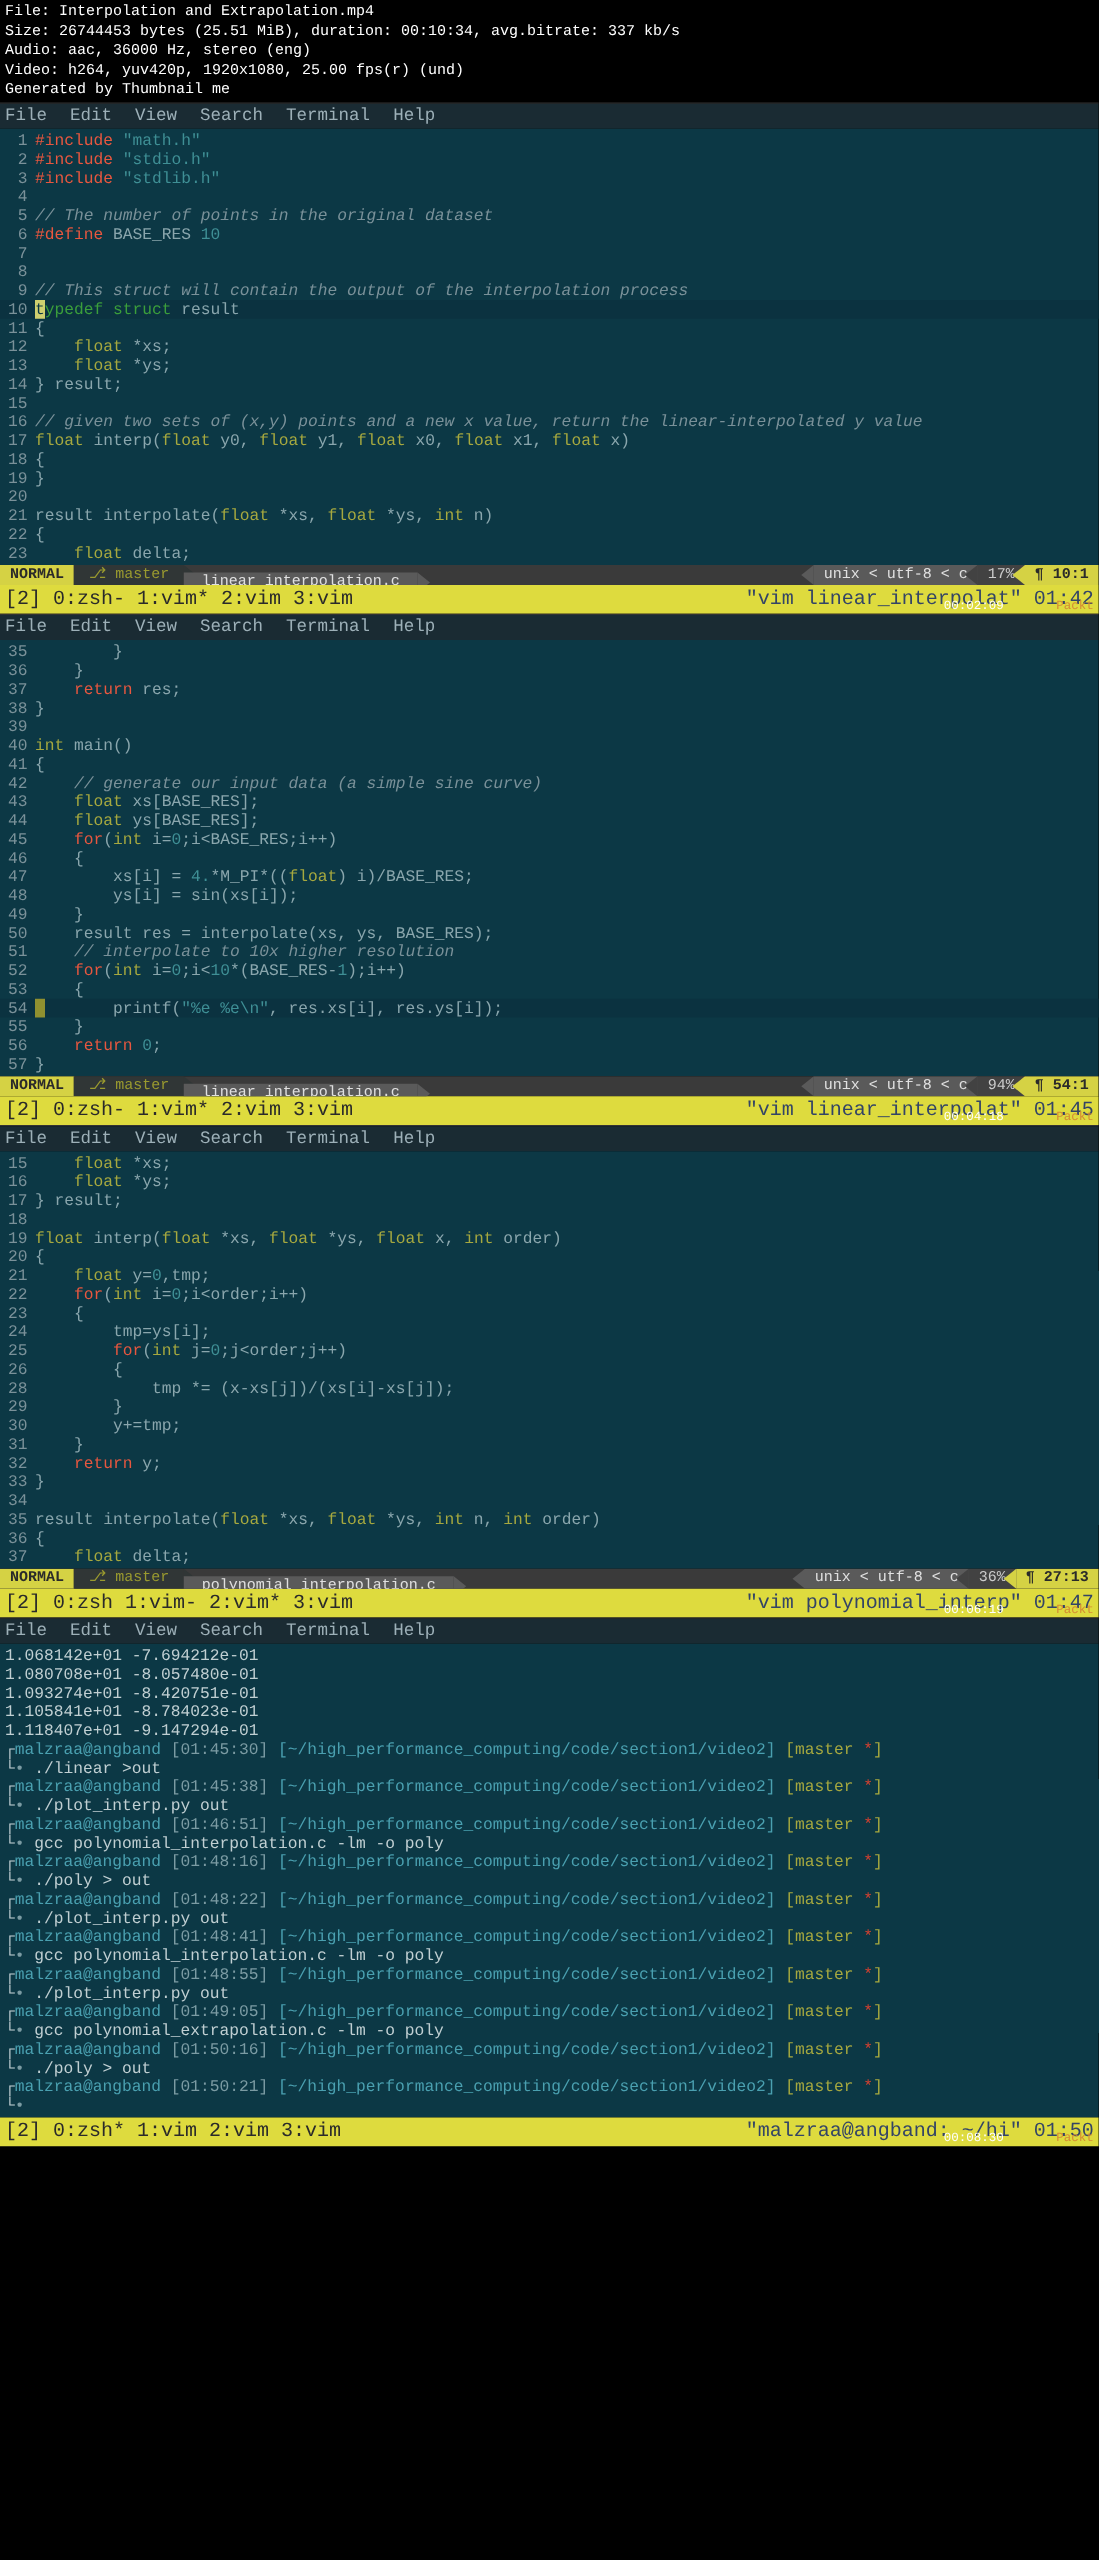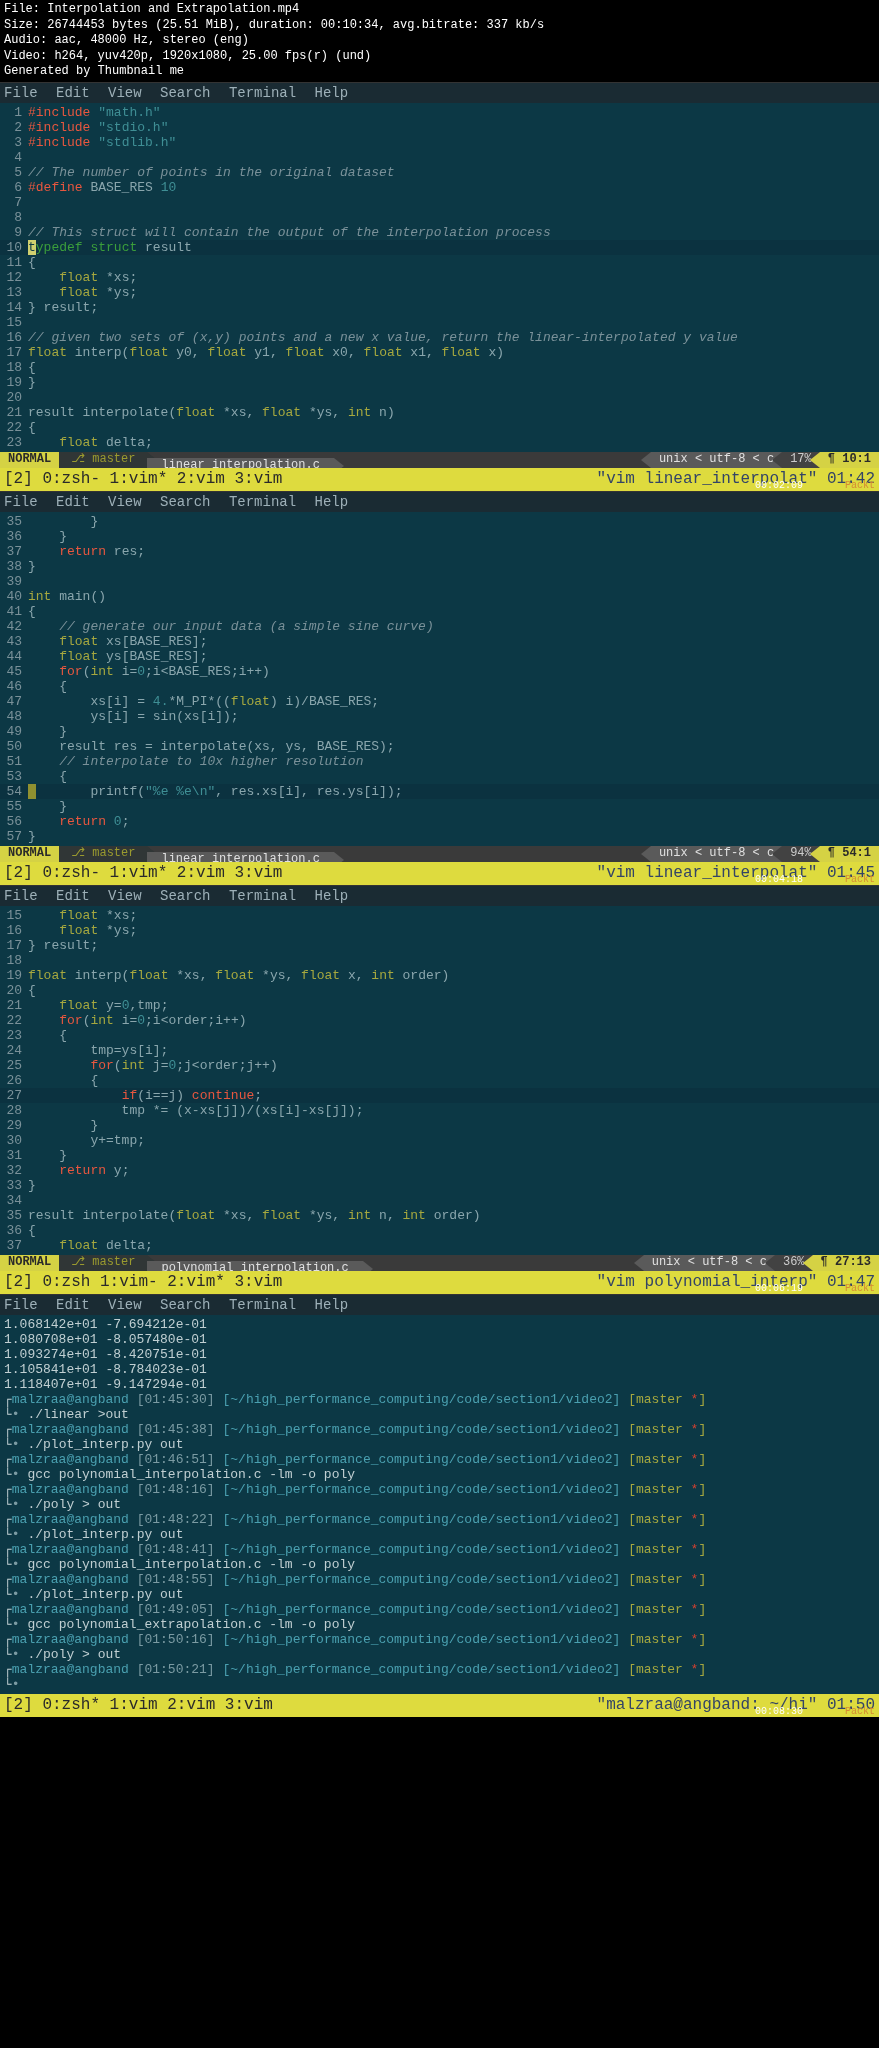--- a/index.html
+++ b/index.html
@@ -189,21 +189,21 @@
   .t-git { color: #a6a83f; }
   .t-star { color: #d04030; }
   .t-prompt { color: #7b9ba3; }
 </style>
 </head>
 <body>
 
 <div class="header-info">
   <div>File: Interpolation and Extrapolation.mp4</div>
   <div>Size: 26744453 bytes (25.51 MiB), duration: 00:10:34, avg.bitrate: 337 kb/s</div>
-  <div>Audio: aac, 48000 Hz, stereo (eng)</div>
+  <div>Audio: aac, 36000 Hz, stereo (eng)</div>
   <div>Video: h264, yuv420p, 1920x1080, 25.00 fps(r) (und)</div>
   <div>Generated by Thumbnail me</div>
 </div>
 
 <div class="pane">
   <div class="menu-bar">
     <span>File</span>
     <span>Edit</span>
     <span>View</span>
     <span>Search</span>
@@ -393,20 +393,24 @@
       </div>
       <div class="code-line">
         <span class="lineno">50</span>
         <span class="code"><span>    result res = interpolate(xs, ys, BASE_RES);</span></span>
       </div>
       <div class="code-line">
         <span class="lineno">51</span>
         <span class="code"><span>    </span><span class="comment">// interpolate to 10x higher resolution</span></span>
       </div>
       <div class="code-line">
+        <span class="lineno">52</span>
+        <span class="code"><span>    </span><span class="kwred">for</span><span>(</span><span class="type">int</span><span> i=</span><span class="num">0</span><span>;i&lt;</span><span class="num">10</span><span>*(BASE_RES-</span><span class="num">1</span><span>);i++)</span></span>
+      </div>
+      <div class="code-line">
         <span class="lineno">53</span>
         <span class="code"><span>    {</span></span>
       </div>
       <div class="code-line cursor-line">
         <span class="lineno">54</span>
         <span class="code"><span class="hl-cursor"> </span><span>       printf(</span><span class="string">"%e %e\n"</span><span>, res.xs[i], res.ys[i]);</span></span>
       </div>
       <div class="code-line">
         <span class="lineno">55</span>
         <span class="code"><span>    }</span></span>
@@ -487,24 +491,20 @@
         <span class="lineno">24</span>
         <span class="code"><span>        tmp=ys[i];</span></span>
       </div>
       <div class="code-line">
         <span class="lineno">25</span>
         <span class="code"><span>        </span><span class="kwred">for</span><span>(</span><span class="type">int</span><span> j=</span><span class="num">0</span><span>;j&lt;order;j++)</span></span>
       </div>
       <div class="code-line">
         <span class="lineno">26</span>
         <span class="code"><span>        {</span></span>
-      </div>
-      <div class="code-line cursor-line">
-        <span class="lineno">27</span>
-        <span class="code"><span>            </span><span class="kwred">if</span><span>(i==j) </span><span class="kwred">continue</span><span>;</span></span>
       </div>
       <div class="code-line">
         <span class="lineno">28</span>
         <span class="code"><span>            tmp *= (x-xs[j])/(xs[i]-xs[j]);</span></span>
       </div>
       <div class="code-line">
         <span class="lineno">29</span>
         <span class="code"><span>        }</span></span>
       </div>
       <div class="code-line">

